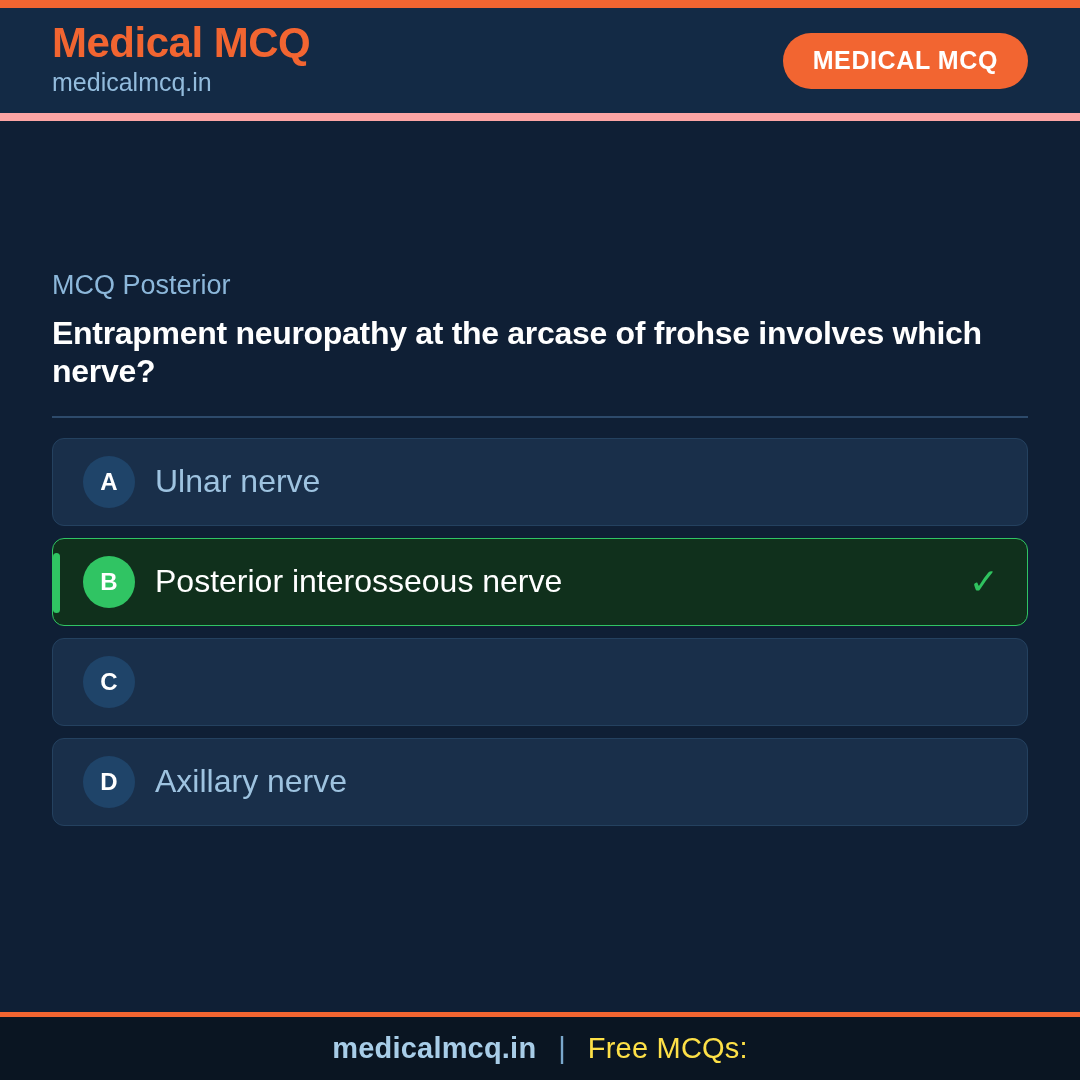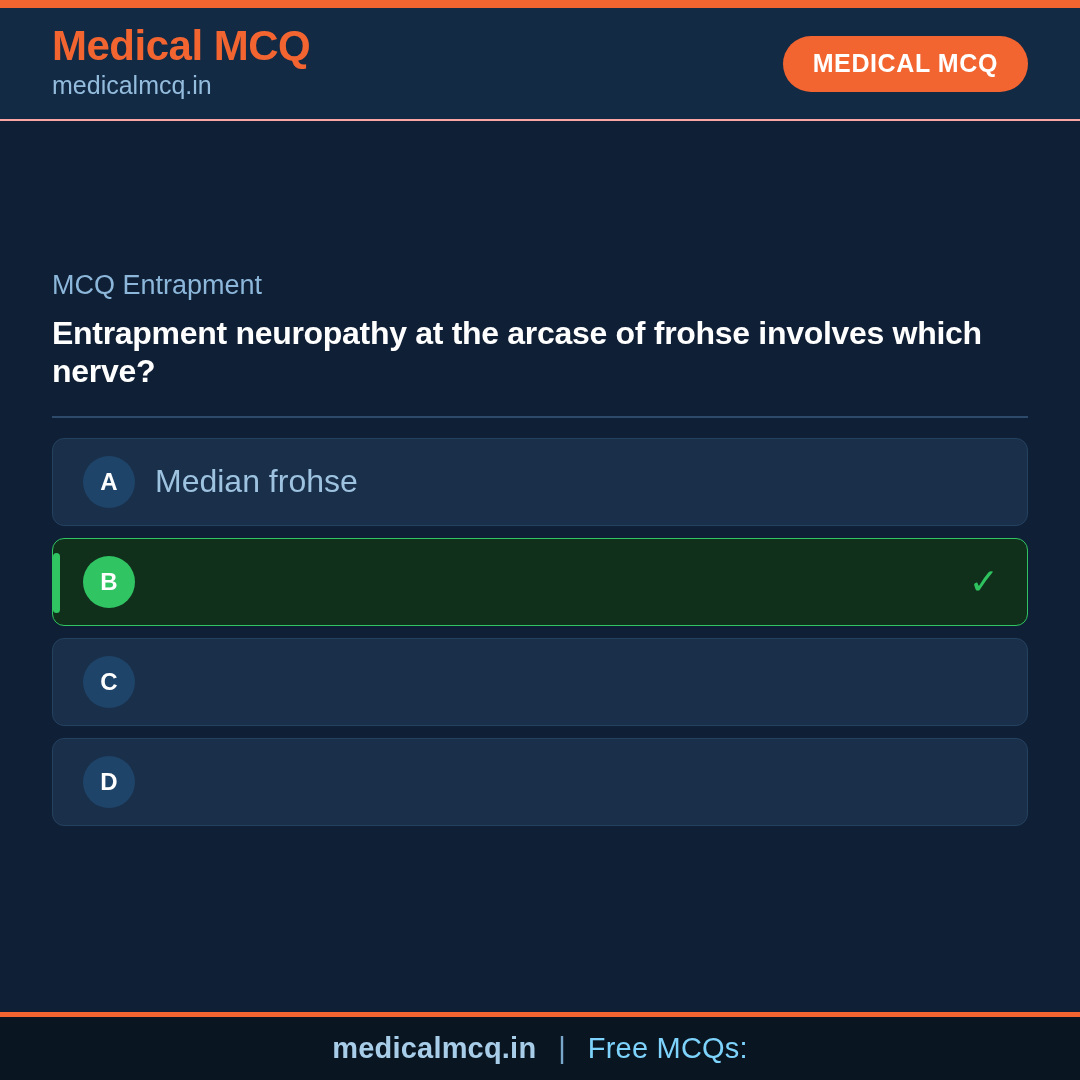--- a/index.html
+++ b/index.html
@@ -25,21 +25,21 @@
     background: #f26531;
   }
 
   
   .header {
     position: absolute;
     top: 8px; left: 0;
     width: 1080px;
     height: 113px;
     background: #132a45;
-    border-bottom: 2px solid #fca5a5;
+    border-bottom: 8px solid #fca5a5;
     display: flex;
     align-items: center;
     justify-content: space-between;
     padding: 0 52px;
   }
 
   .brand-block {
     display: flex;
     flex-direction: column;
     justify-content: center;
@@ -213,21 +213,21 @@
   }
 
   .footer-sep {
     font-size: 29px;
     color: #7aa8cc;
     margin: 0 22px;
   }
 
   .footer-text {
     font-size: 29px;
-    color: #7dd3fc;
+    color: #fde047;
     letter-spacing: 0.2px;
   }
 
   .footer-exams {
     font-size: 29px;
     color: #9ec6e2;
     letter-spacing: 0.2px;
     margin-left: 10px;
   }
   .footer-exam { margin-right: 14px; }
@@ -241,48 +241,50 @@
 <div class="header">
   <div class="brand-block">
     <div class="brand-title">Medical MCQ</div>
     <div class="brand-sub">medicalmcq.in</div>
   </div>
   <div class="brand-badge">MEDICAL MCQ</div>
 </div>
 
 <div class="content">
   <div class="inner">
-    <div class="eyebrow">MCQ Entrapment</div>
+    <div class="eyebrow">MCQ Posterior</div>
     <div class="question">Entrapment neuropathy at the arcase of frohse involves which nerve?</div>
     <div class="divider"></div>
 
     <div class="options">
 
       <div class="option">
 
         <div class="badge">A</div>
-        <div class="opt-text">Median frohse</div>
+        <div class="opt-text">Ulnar nerve</div>
 
       </div>
 
       <div class="option correct">
         <div class="accent-bar"></div>
         <div class="badge">B</div>
+        <div class="opt-text">Posterior interosseous nerve</div>
         <div class="check">✓</div>
       </div>
 
       <div class="option">
 
         <div class="badge">C</div>
 
       </div>
 
       <div class="option">
 
         <div class="badge">D</div>
+        <div class="opt-text">Axillary nerve</div>
 
       </div>
 
     </div>
   </div>
 </div>
 
 <div class="footer">
   <span class="footer-site">medicalmcq.in</span>
   <span class="footer-sep">|</span>

